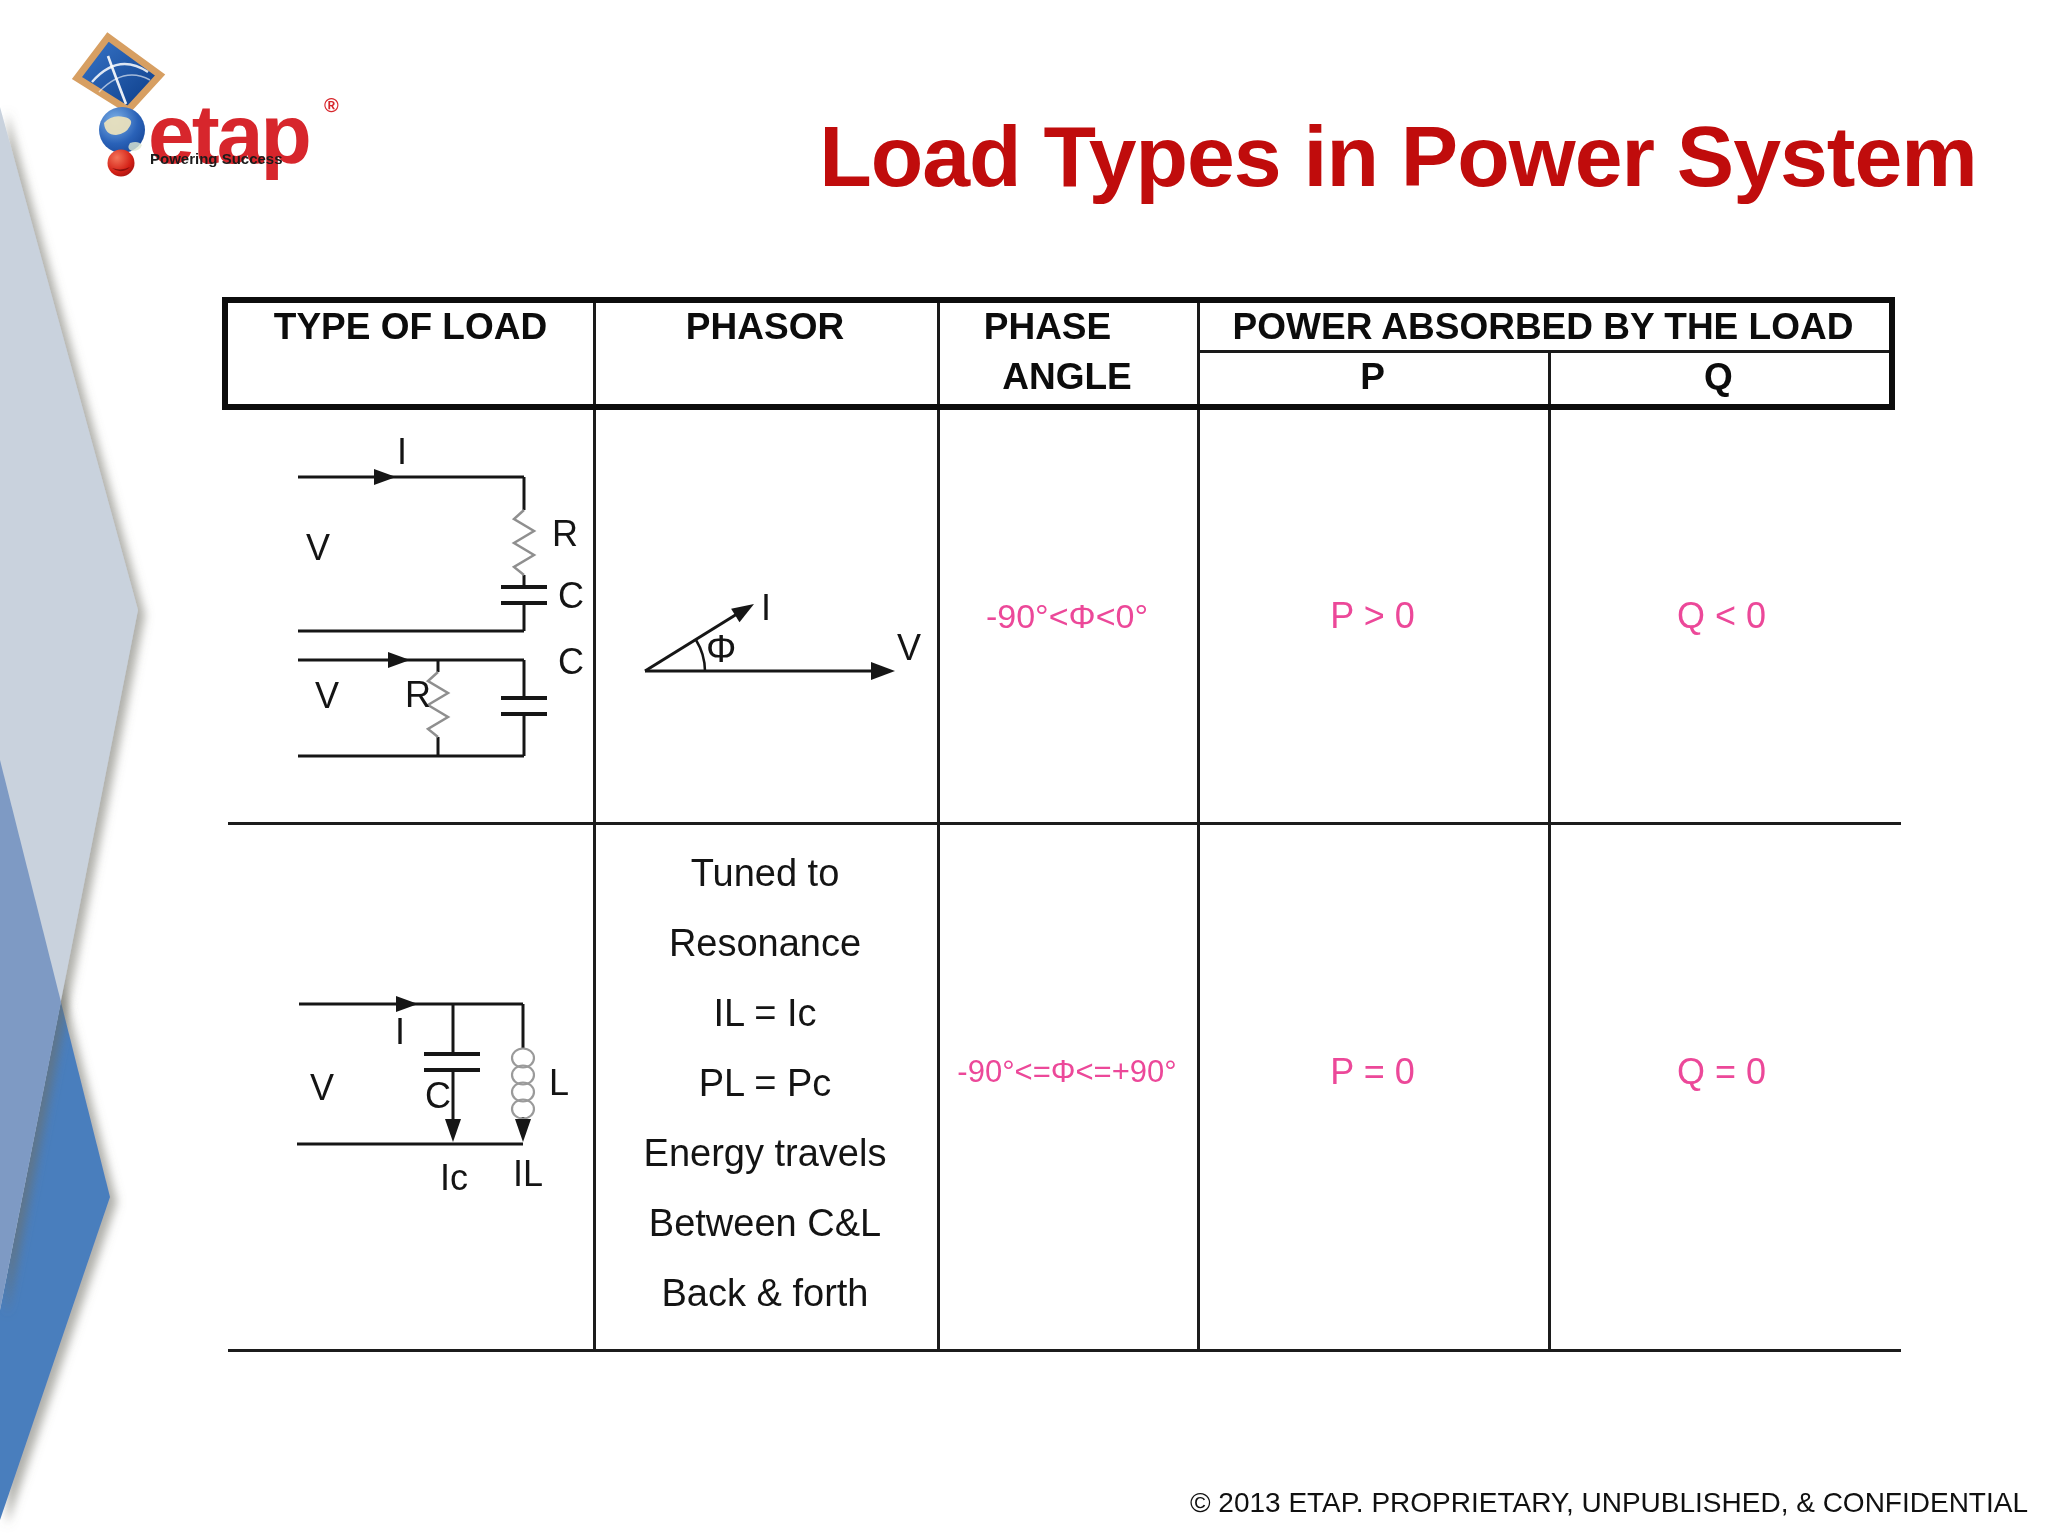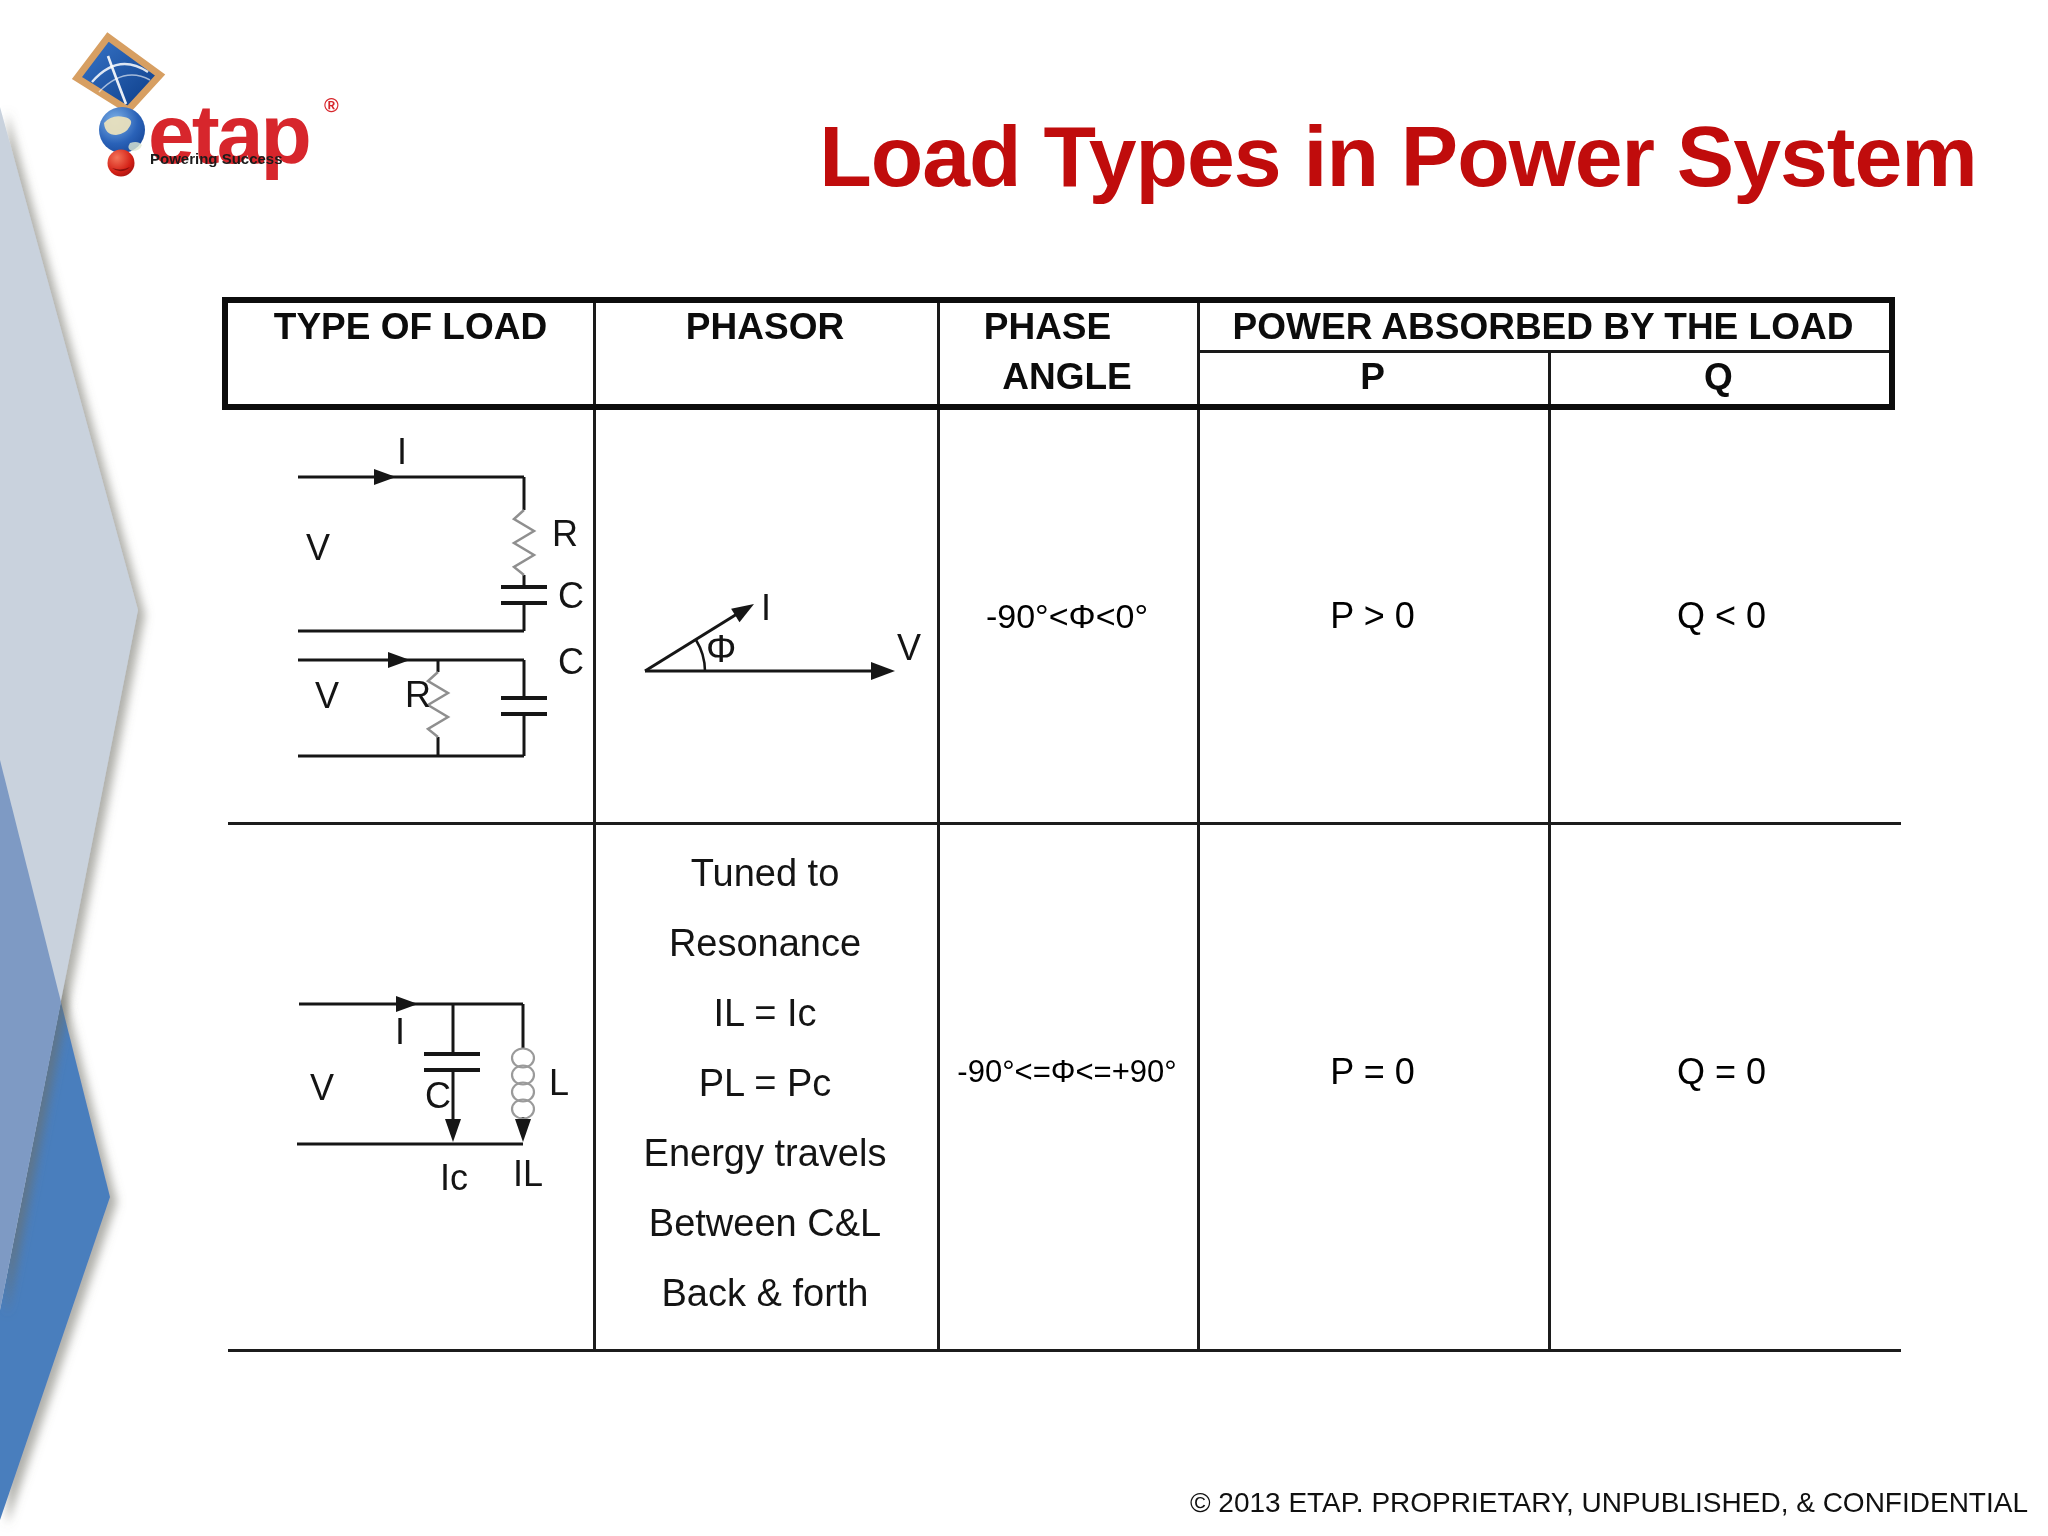--- a/index.html
+++ b/index.html
@@ -43,21 +43,21 @@
   .hcell{
     position:absolute;display:flex;align-items:center;justify-content:center;
     font-weight:bold;font-size:37px;color:#0c0c0c;white-space:nowrap;
   }
   
   .bline-v{position:absolute;width:3px;background:#1c1c1c;top:410px;height:939px;}
   .bline-h{position:absolute;height:3px;background:#1c1c1c;left:228px;width:1673px;}
   
   .bcell{
     position:absolute;display:flex;align-items:center;justify-content:center;
-    font-size:36px;color:#000000;white-space:nowrap;border-radius:17px;
+    font-size:36px;color:#ec4899;white-space:nowrap;border-radius:17px;
   }
   .phase2{font-size:31px;}
   .note-block{
     position:absolute;left:593px;top:838px;width:344px;text-align:center;
     font-size:38px;line-height:70px;color:#141414;
   }
   
   .footer{
     position:absolute;right:20px;top:1486px;font-size:28px;line-height:34px;
     color:#101010;white-space:nowrap;

